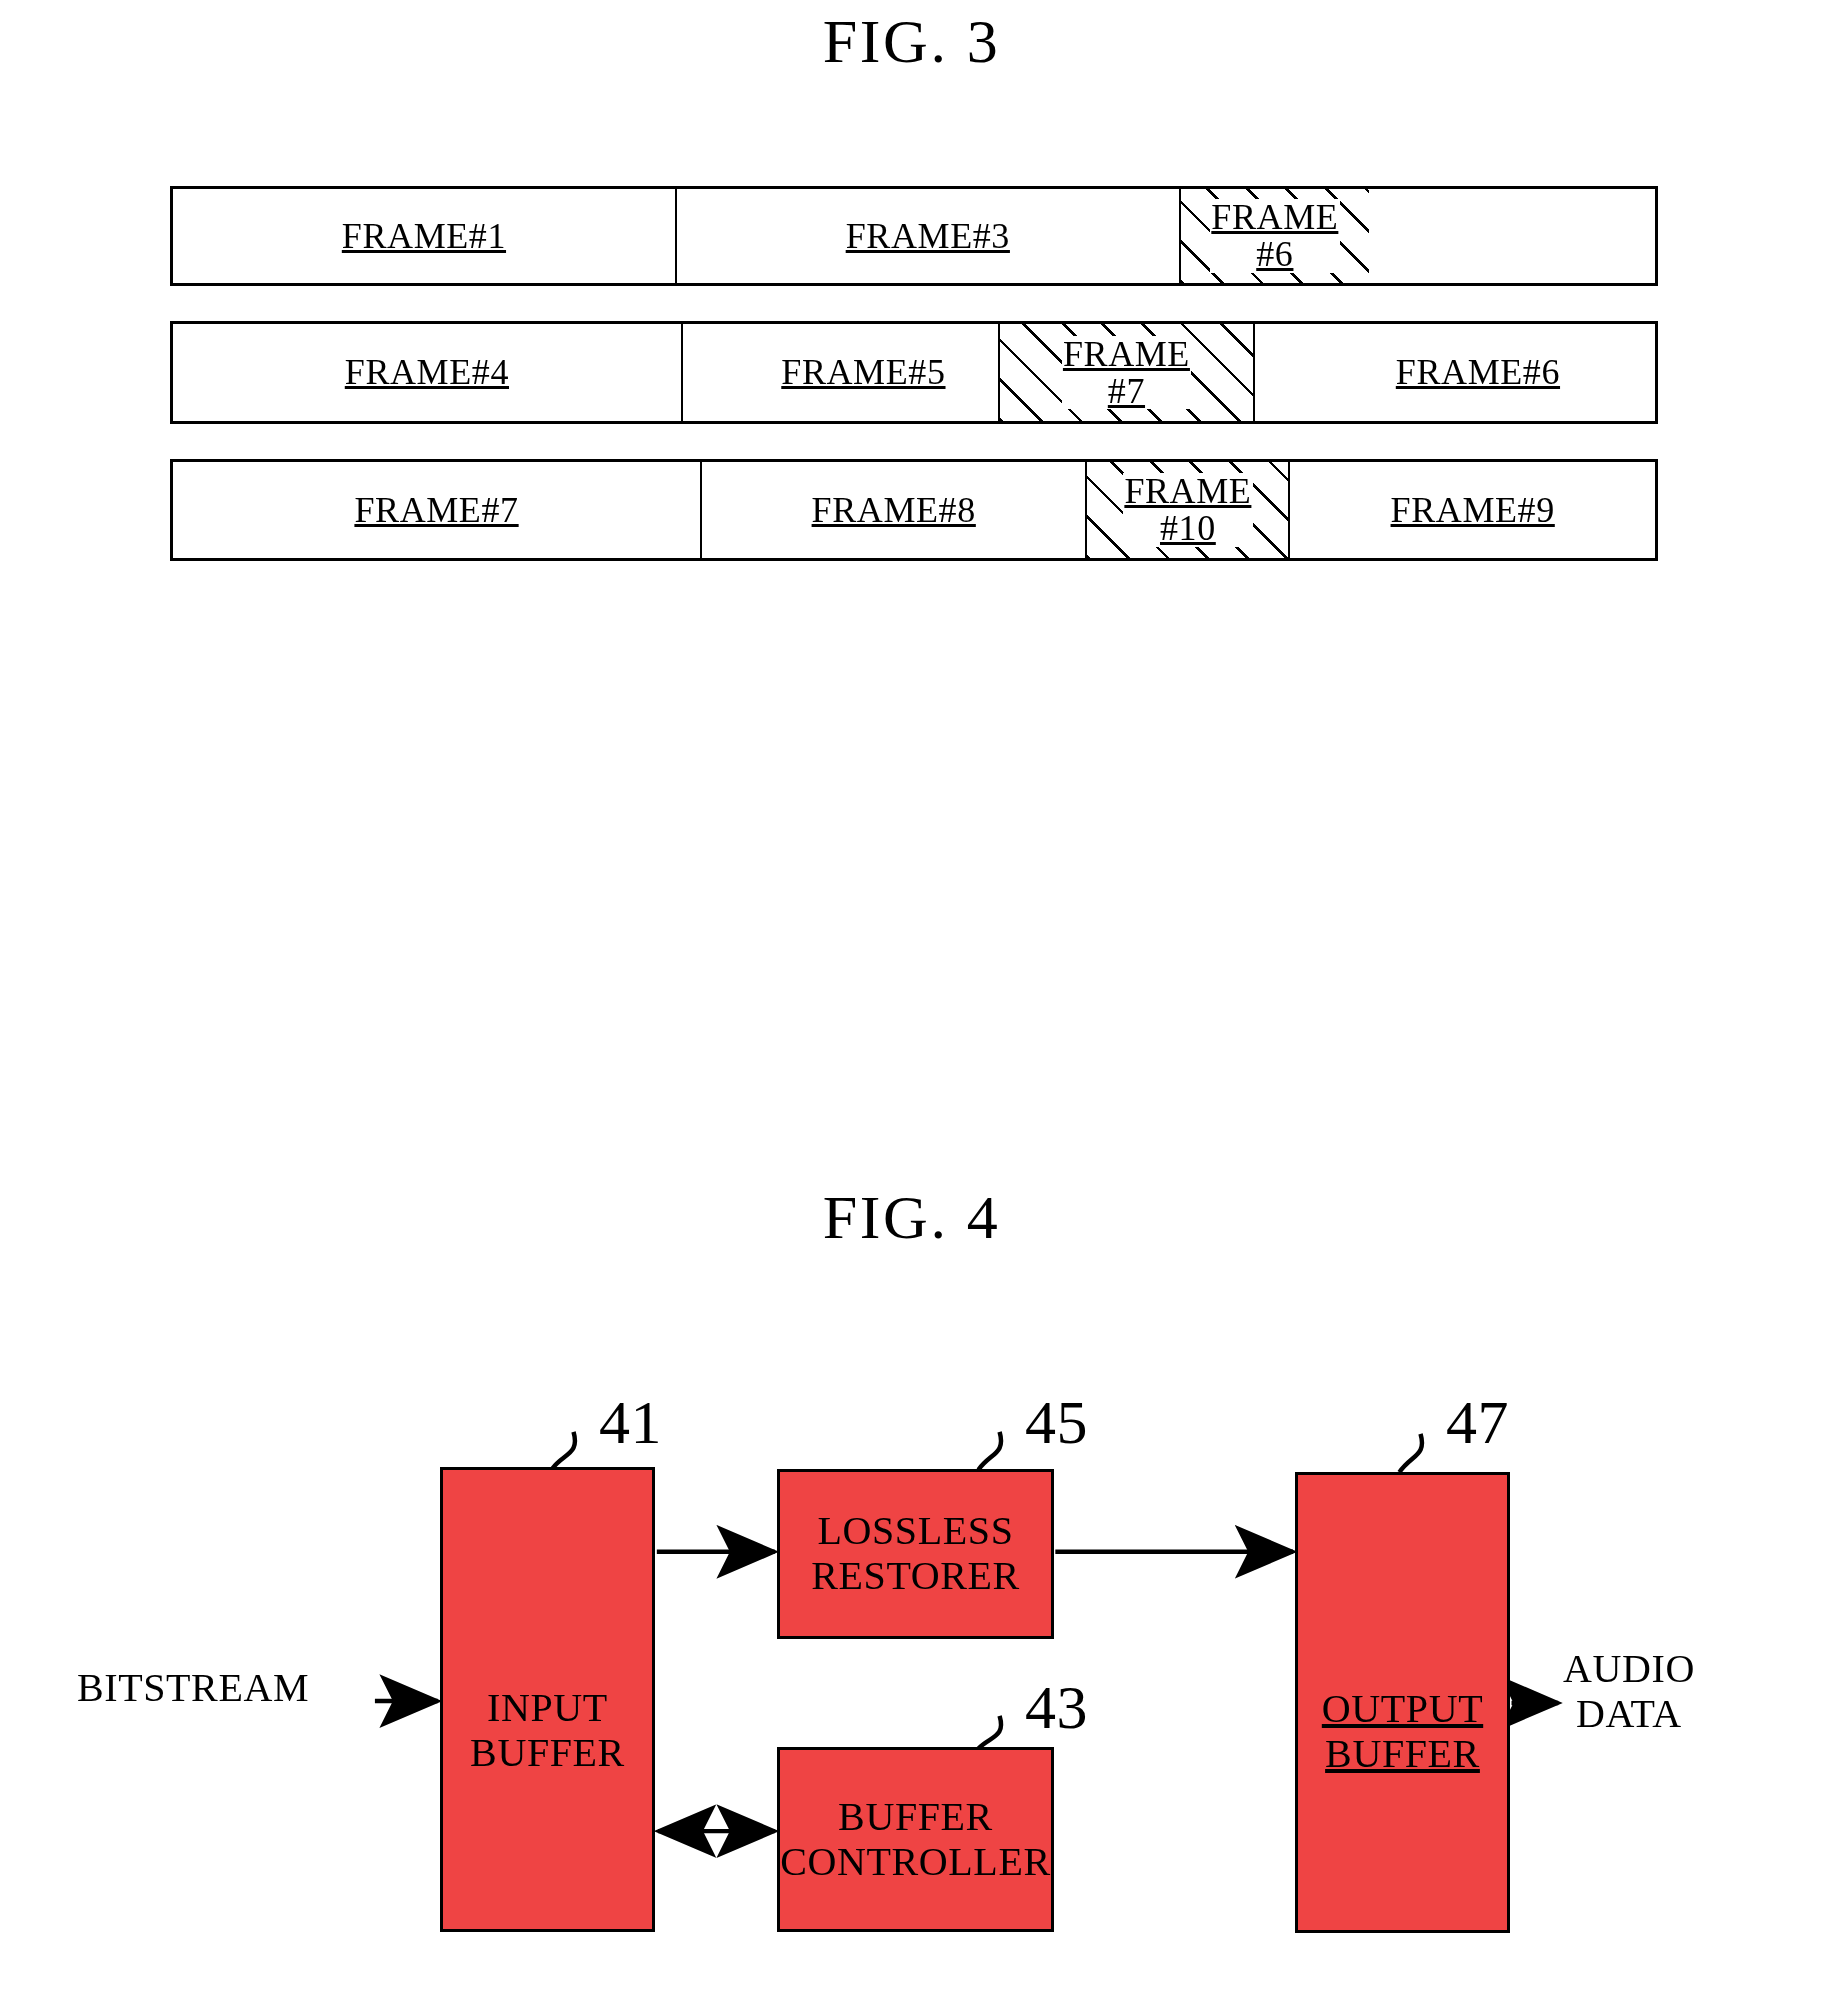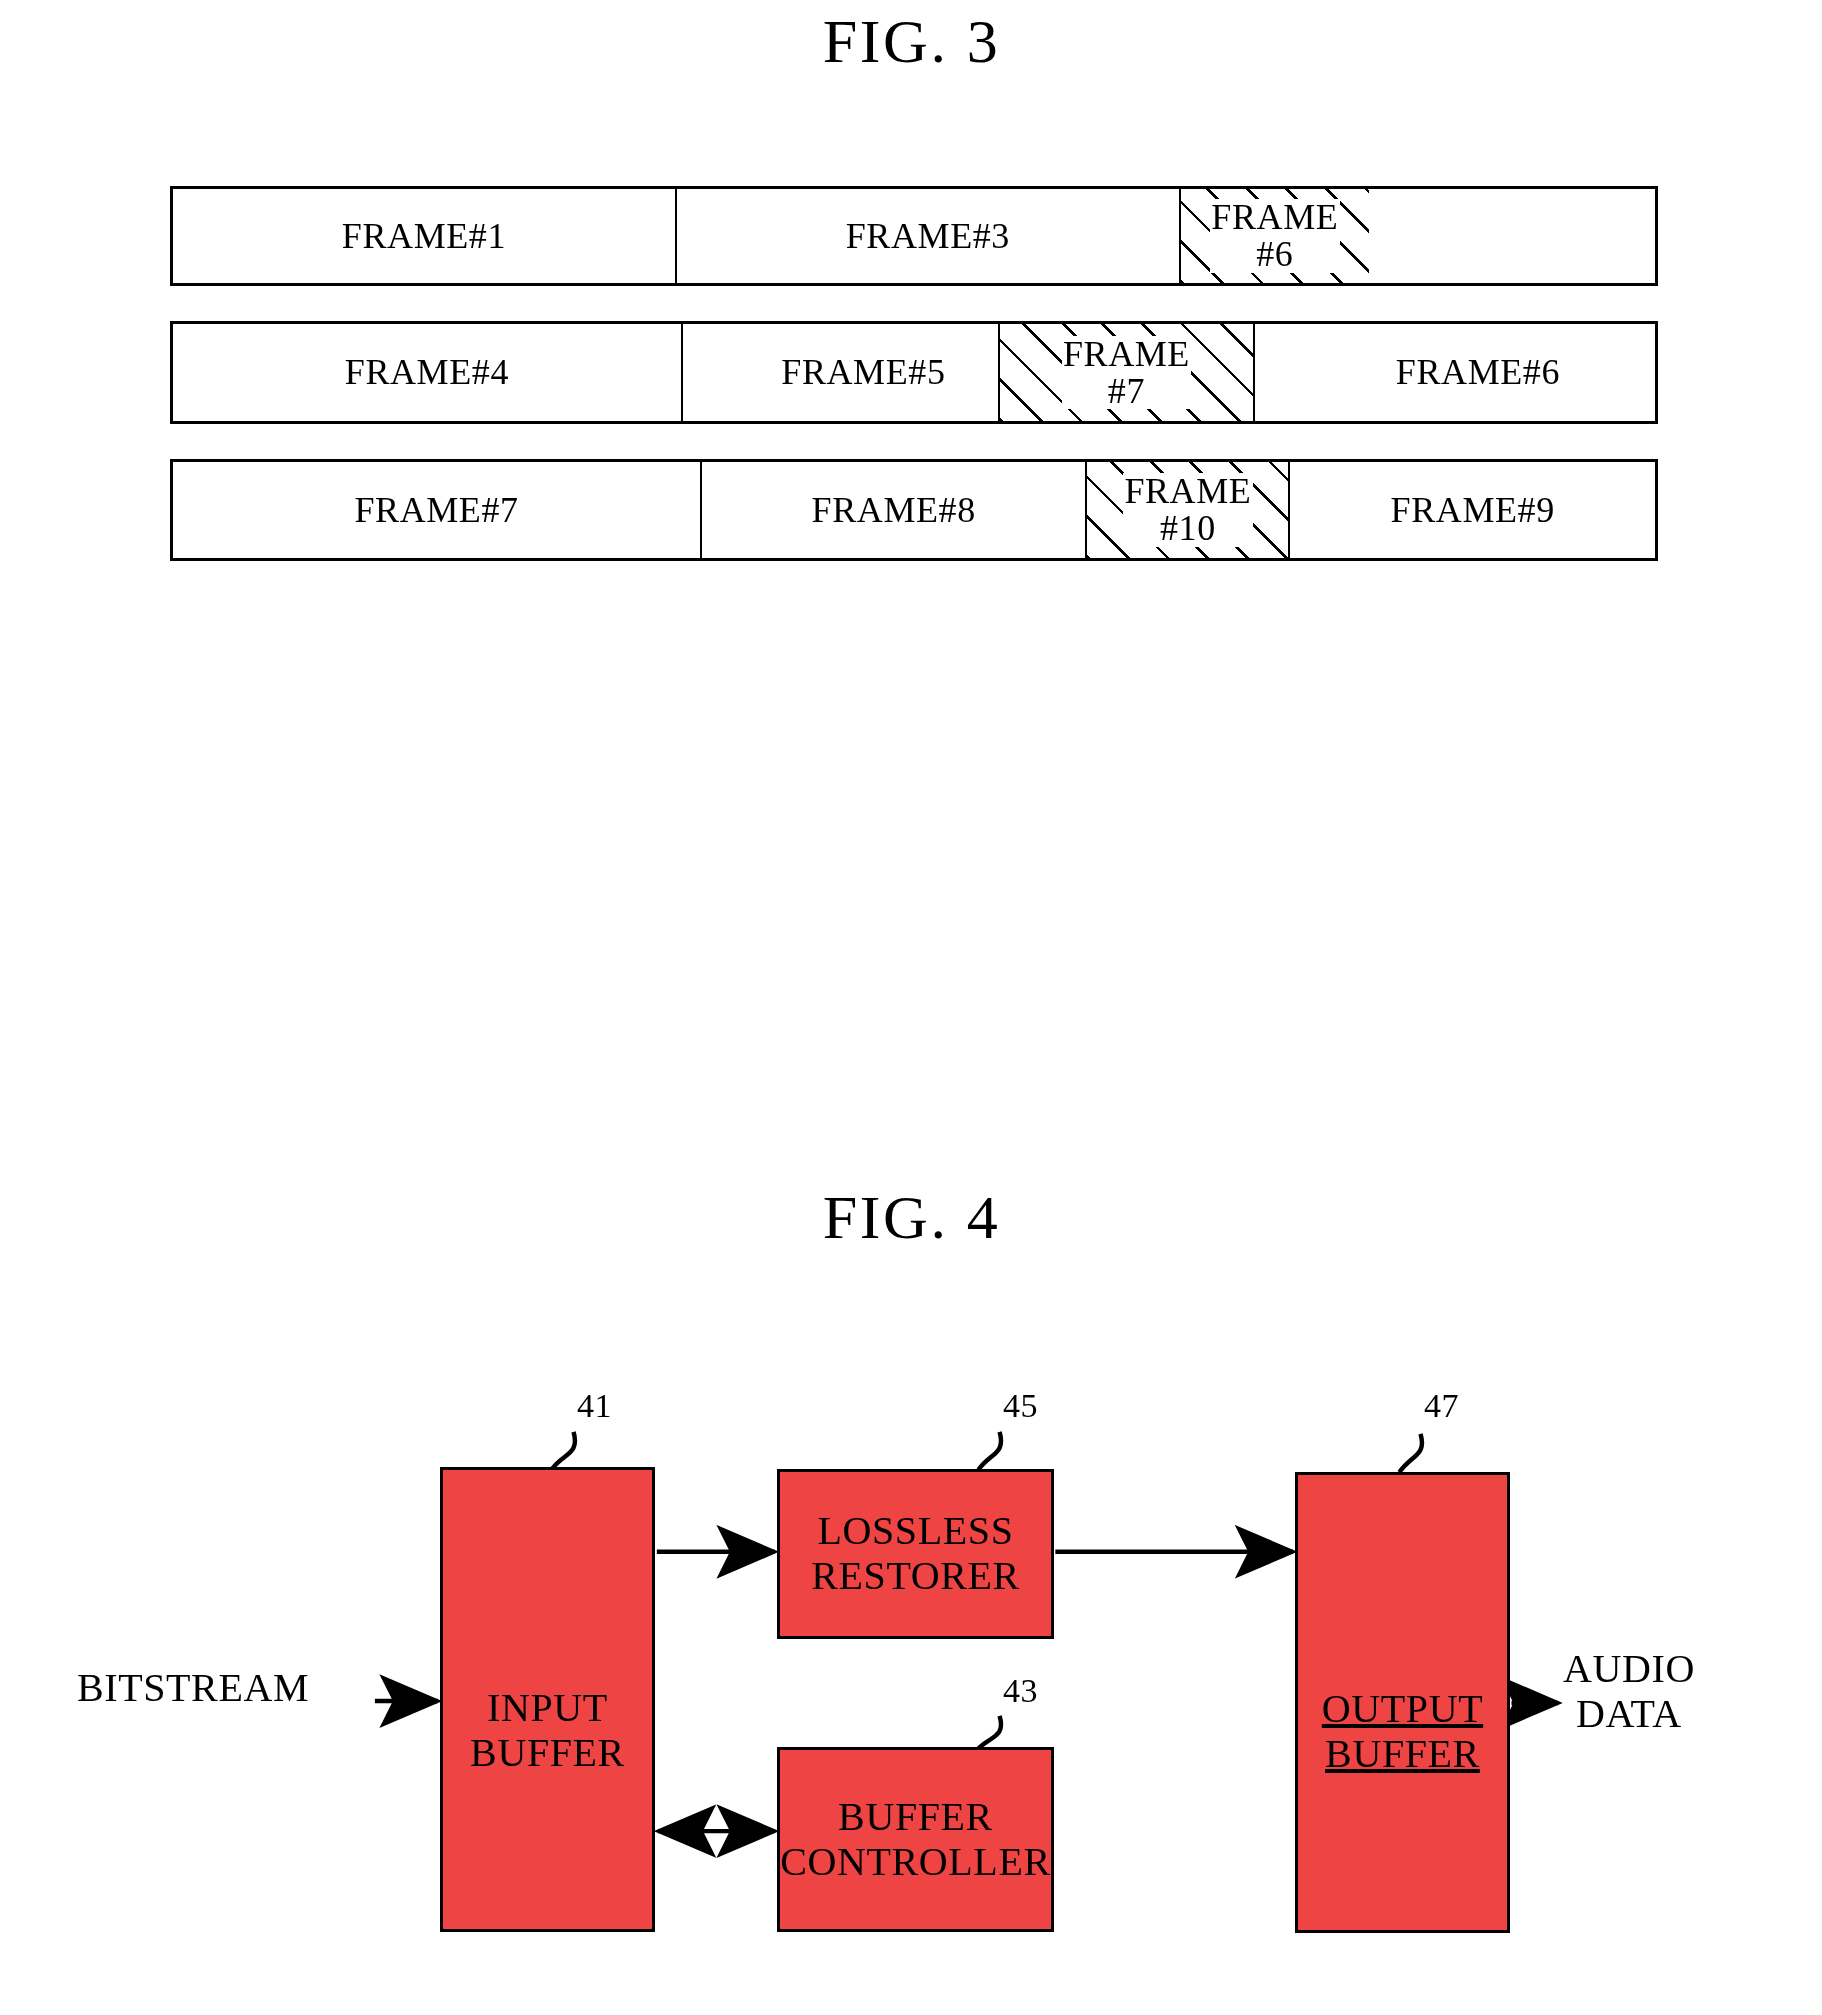--- a/index.html
+++ b/index.html
@@ -13,20 +13,21 @@
   }
   #fig3-title{top:6.4px;}
   #fig4-title{top:1182px;}
 
   
   #fig3{position:absolute;left:170px;top:186px;width:1470px;}
   .strip{
     position:relative;display:flex;width:1488px;
     border:3.2px solid #000;box-sizing:border-box;background:#fff;
     margin-bottom:35px;
+    text-decoration:underline;
   }
   .cell{
     display:flex;align-items:center;justify-content:center;
     box-sizing:border-box;border-right:2.6px solid #000;
     font-size:36px;letter-spacing:0.6px;white-space:pre-line;text-align:center;
     line-height:1.02;position:relative;
   }
   .cell:last-child{border-right:none;}
   .cell.hatch{
     background:repeating-linear-gradient(
@@ -48,21 +49,21 @@
     font-size:40px;line-height:1.12;letter-spacing:0.6px;white-space:pre-line;
   }
   #blk-input   {left:440px;  top:1467px; width:215px; height:465px; align-items:center;}
   #blk-lossless{left:777px; top:1469px; width:277px; height:170px;}
   #blk-bufctrl {left:777px; top:1747px; width:277px; height:185px;}
   #blk-output  {left:1295px; top:1472px; width:215px; height:461px;}
   #blk-input .blktxt{transform:translateY(31px);}
   #blk-output .blktxt{transform:translateY(29px);text-decoration:underline;}
 
   .reflabel{
-    position:absolute;font-size:34px;letter-spacing:0.6px;
+    position:absolute;font-size:62px;letter-spacing:0.6px;margin-left:22px;
   }
   #ref41{left:577px;  top:1387px;}
   #ref45{left:1003px; top:1387px;}
   #ref47{left:1424px; top:1387px;}
   #ref43{left:1003px; top:1672px;}
 
   .sidetext{
     position:absolute;font-size:40px;line-height:1.12;letter-spacing:0.6px;
     white-space:pre-line;text-align:center;
   }

